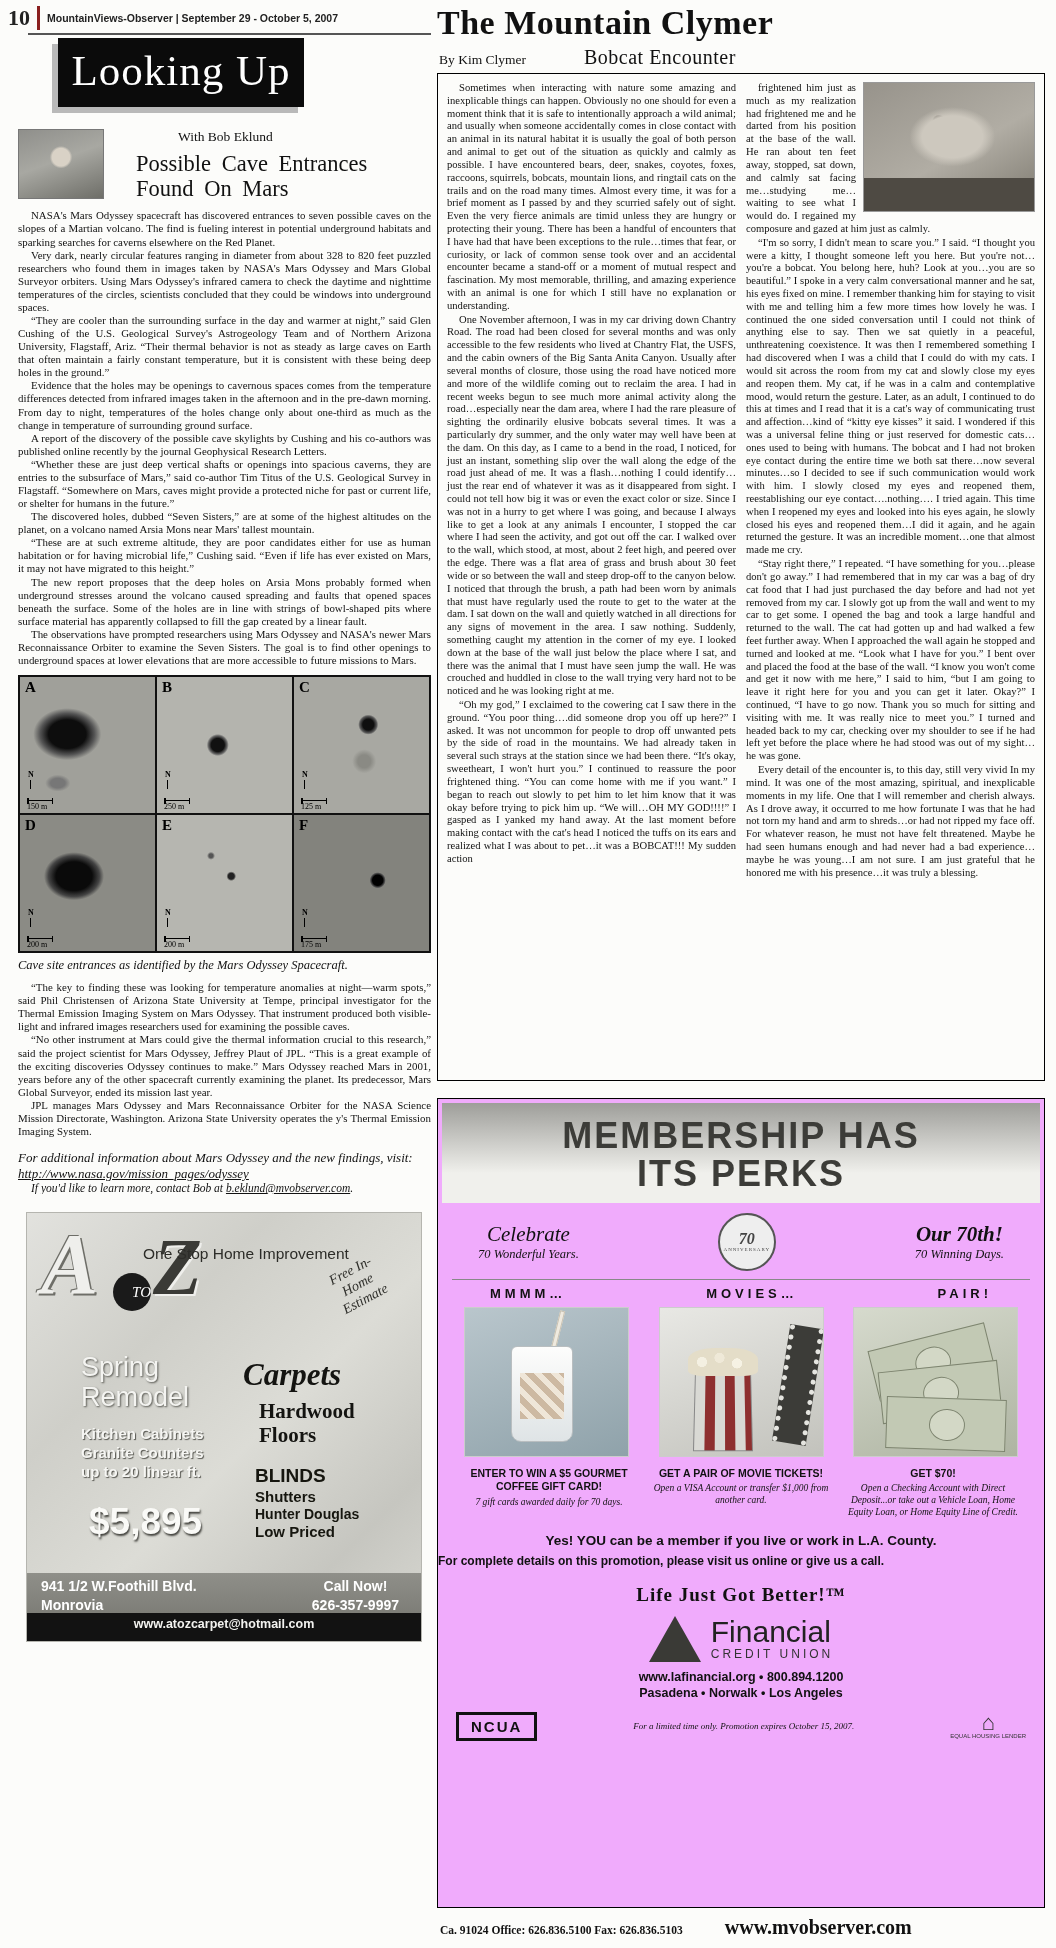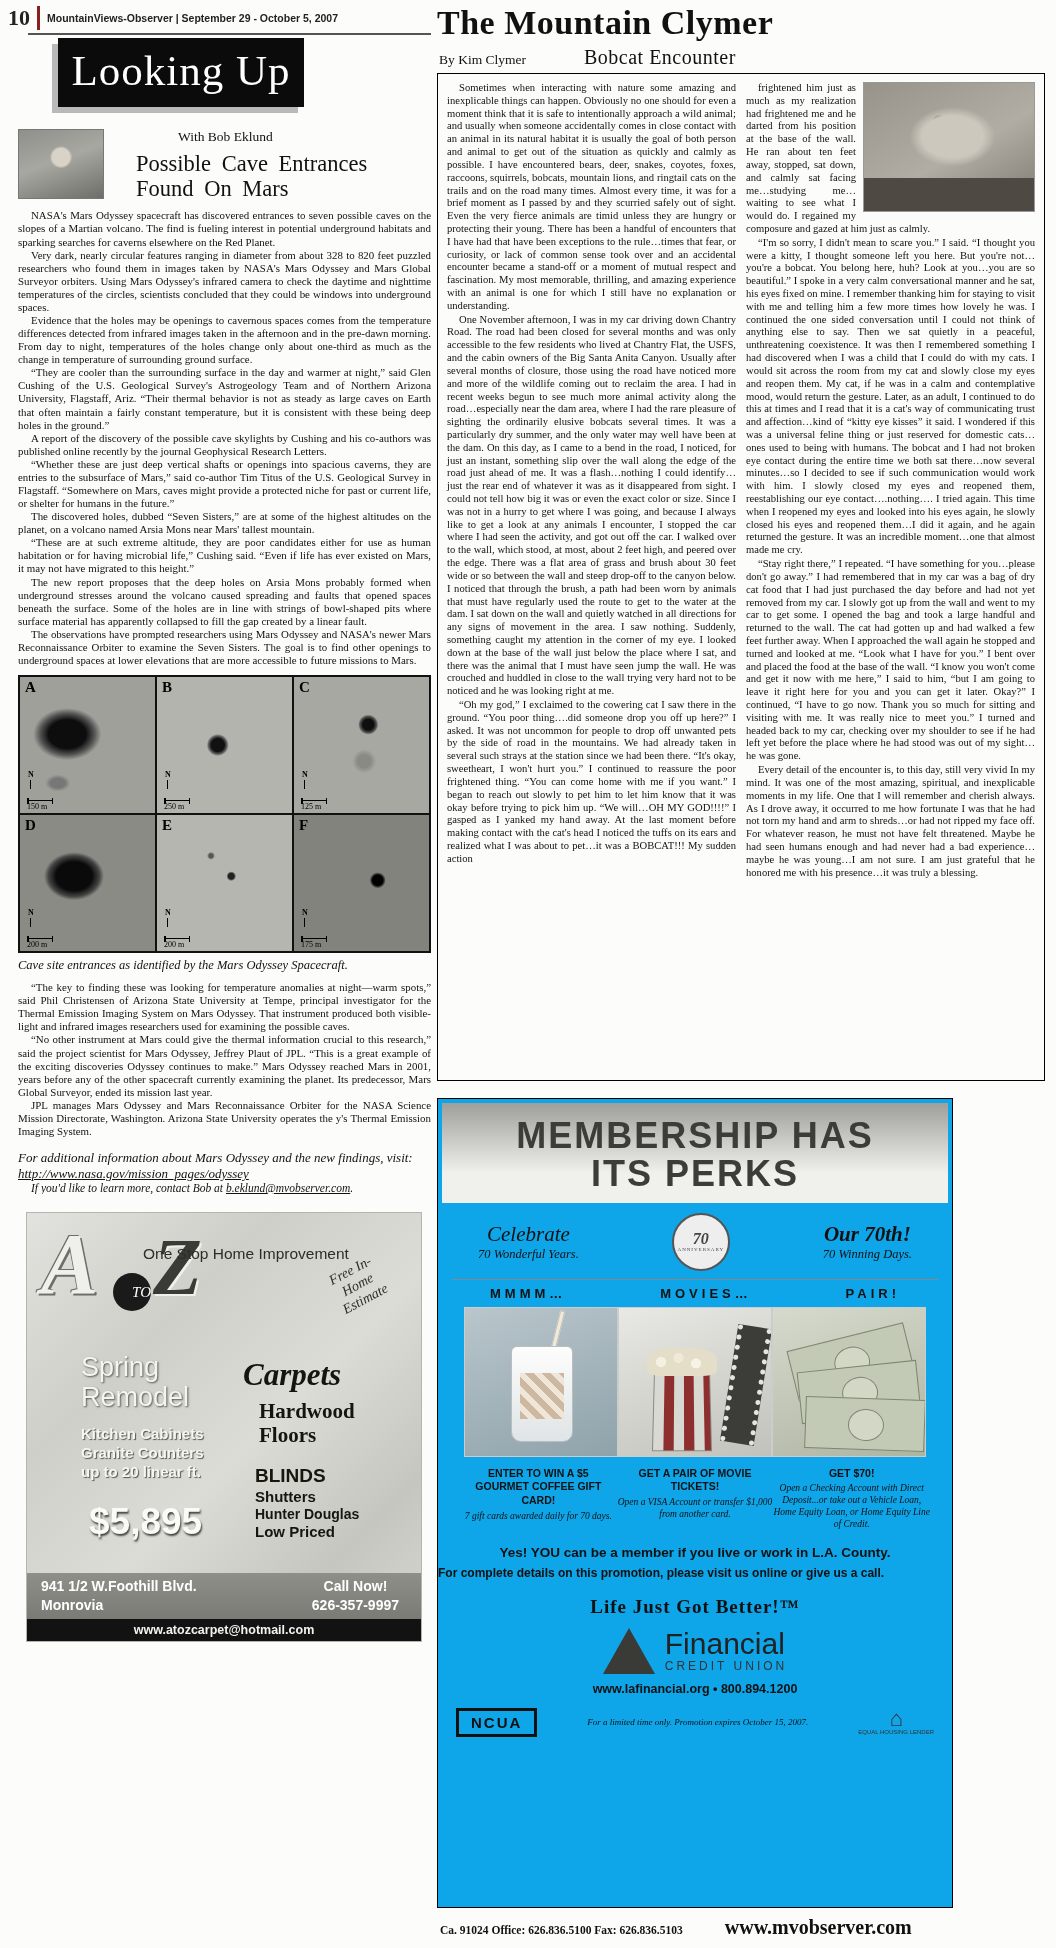--- a/index.html
+++ b/index.html
@@ -63,41 +63,41 @@
       font-family:"Liberation Sans",sans-serif; text-shadow:1px 2px 2px #44443f; }
   .atoz-carpets { position:absolute; left:216px; top:144px; color:#141411; font-size:31px; font-weight:bold; font-style:italic; }
   .atoz-hardwood { position:absolute; left:232px; top:186px; color:#141411; font-size:21px; font-weight:bold; line-height:1.15; }
   .atoz-blinds { position:absolute; left:228px; top:252px; color:#16160f; font-weight:bold;
       font-family:"Liberation Sans",sans-serif; line-height:1.2; }
   .atoz-blinds .b1 { font-size:19px; } .atoz-blinds .b2 { font-size:15px; } .atoz-blinds .b3 { font-size:14px; }
   .atoz-bottom { position:absolute; left:0; bottom:22px; width:100%; height:46px; background:linear-gradient(#8f8f89,#7b7b75);
       color:#fff; font-family:"Liberation Sans",sans-serif; font-weight:bold; }
   .atoz-addr { position:absolute; left:14px; top:4px; font-size:14px; line-height:1.35; }
   .atoz-call { position:absolute; right:22px; top:4px; font-size:14px; line-height:1.35; text-align:center; }
-  .atoz-emailbar { position:absolute; left:0; bottom:0; width:100%; height:22px; background:#121212; color:#f2f2ef;
+  .atoz-emailbar { position:absolute; left:0; bottom:0; width:100%; height:28px; background:#121212; color:#f2f2ef;
       text-align:center; font-size:12.5px; font-weight:bold; line-height:22px; font-family:"Liberation Sans",sans-serif; }
 
   
   .right-col { position:absolute; left:437px; top:6px; width:608px; }
   .clymer-title { font-size:34px; font-weight:bold; letter-spacing:0.5px; line-height:1; }
   .clymer-byrow { display:flex; align-items:baseline; margin:6px 0 4px 2px; }
   .clymer-by { font-size:13.5px; }
   .clymer-sub { font-size:20px; margin-left:58px; letter-spacing:0.5px; }
   .story-box { border:1.5px solid #000; padding:8px 9px; height:1008px; overflow:hidden; display:flex; gap:10px; }
   .story-col { width:50%; }
   .story-col p { font-size:10.6px; line-height:1.21; text-align:justify; text-indent:12px; margin-bottom:1px; }
   .bobcat-photo { float:right; width:172px; height:130px; margin:0 0 5px 7px; border:1px solid #999;
       background: radial-gradient(ellipse 55px 38px at 52% 42%, #cdc8be 55%, rgba(0,0,0,0) 78%),
                   radial-gradient(circle 9px at 44% 30%, #494540 60%, rgba(0,0,0,0) 75%),
                   linear-gradient(to top, #4e4a43 0 26%, rgba(0,0,0,0) 26%),
                   linear-gradient(150deg,#97938b 0%,#b1ada4 55%,#7d796f 100%); }
 
   
-  .member-ad { position:absolute; left:437px; top:1098px; width:516px; height:810px; border:1.5px solid #000;
-      background:#0ea5e9; overflow:hidden; }
+  .member-ad { position:absolute; left:437px; top:1098px; width:608px; height:810px; border:1.5px solid #000;
+      background:#f0abfc; overflow:hidden; }
   .member-banner { margin:4px; background:linear-gradient(#9e9e9a,#f0f0ec 70%); text-align:center; padding:14px 0 10px; }
   .member-banner .t { font-size:36px; font-weight:bold; color:#3c3c38; letter-spacing:2px; line-height:1.05;
       font-family:"Liberation Sans",sans-serif; }
   .celebrate-row { display:flex; align-items:center; justify-content:space-between; padding:6px 40px 4px; }
   .cel-left { font-style:italic; text-align:center; }
   .cel-left .c1 { font-size:21px; } .cel-left .c2 { font-size:12.5px; }
   .anniv-logo { width:58px; height:58px; border-radius:50%; border:2px solid #555; color:#444;
       display:flex; flex-direction:column; align-items:center; justify-content:center; background:#eee; }
   .anniv-logo .n { font-size:16px; font-style:italic; font-weight:bold; line-height:1; }
   .anniv-logo .s { font-size:5px; letter-spacing:1px; }
@@ -173,22 +173,22 @@
       <div class="with-byline">With Bob Eklund</div>
       <div class="mars-headline">
         <div>Possible  Cave  Entrances</div>
         <div>Found On Mars</div>
       </div>
     </div>
 
     <div class="art">
       <p>NASA's Mars Odyssey spacecraft has discovered entrances to seven possible caves on the slopes of a Martian volcano.  The find is fueling interest in potential underground habitats and sparking searches for caverns elsewhere on the Red Planet.</p>
       <p>Very dark, nearly circular features ranging in diameter from about 328 to 820 feet puzzled researchers who found them in images taken by NASA's Mars Odyssey and Mars Global Surveyor orbiters.  Using Mars Odyssey's infrared camera to check the daytime and nighttime temperatures of the circles, scientists concluded that they could be windows into underground spaces.</p>
+      <p>“They are cooler than the surrounding surface in the day and warmer at night,” said Glen Cushing of the U.S. Geological Survey's Astrogeology Team and of Northern Arizona University, Flagstaff, Ariz.  “Their thermal behavior is not as steady as large caves on Earth that often maintain a fairly constant temperature, but it is consistent with these being deep holes in the ground.”</p>
       <p>Evidence that the holes may be openings to cavernous spaces comes from the temperature differences detected from infrared images taken in the afternoon and in the pre-dawn morning.  From day to night, temperatures of the holes change only about one-third as much as the change in temperature of surrounding ground surface.</p>
-      <p>“They are cooler than the surrounding surface in the day and warmer at night,” said Glen Cushing of the U.S. Geological Survey's Astrogeology Team and of Northern Arizona University, Flagstaff, Ariz.  “Their thermal behavior is not as steady as large caves on Earth that often maintain a fairly constant temperature, but it is consistent with these being deep holes in the ground.”</p>
       <p>A report of the discovery of the possible cave skylights by Cushing and his co-authors was published online recently by the journal Geophysical Research Letters.</p>
       <p>“Whether these are just deep vertical shafts or openings into spacious caverns, they are entries to the subsurface of Mars,” said co-author Tim Titus of the U.S. Geological Survey in Flagstaff.  “Somewhere on Mars, caves might provide a protected niche for past or current life, or shelter for humans in the future.”</p>
       <p>The discovered holes, dubbed “Seven Sisters,” are at some of the highest altitudes on the planet, on a volcano named Arsia Mons near Mars' tallest mountain.</p>
       <p>“These are at such extreme altitude, they are poor candidates either for use as human habitation or for having microbial life,” Cushing said.  “Even if life has ever existed on Mars, it may not have migrated to this height.”</p>
       <p>The new report proposes that the deep holes on Arsia Mons probably formed when underground stresses around the volcano caused spreading and faults that opened spaces beneath the surface.  Some of the holes are in line with strings of bowl-shaped pits where surface material has apparently collapsed to fill the gap created by a linear fault.</p>
       <p>The observations have prompted researchers using Mars Odyssey and NASA's newer Mars Reconnaissance Orbiter to examine the Seven Sisters.  The goal is to find other openings to underground spaces at lower elevations that are more accessible to future missions to Mars.</p>
     </div>
 
     <div class="mars-grid">
       <div class="mars-panel" style="background:radial-gradient(ellipse 34px 26px at 35% 42%, #0d0d0d 55%, #555 80%, rgba(0,0,0,0) 100%),radial-gradient(ellipse 18px 12px at 28% 78%, #777 40%, rgba(0,0,0,0) 70%),#a0a09a;">
@@ -361,20 +361,21 @@
     <div class="details-line">For complete details on this promotion, please visit us online or give us a call.</div>
     <div class="slogan">Life Just Got Better!™</div>
     <div class="la-logo-row">
       <div class="la-mark"></div>
       <div class="la-text">
         <div class="f">Financial</div>
         <div class="cu">CREDIT UNION</div>
       </div>
     </div>
     <div class="la-contact">www.lafinancial.org • 800.894.1200</div>
+    <div class="la-cities">Pasadena • Norwalk • Los Angeles</div>
     <div class="member-bottom">
       <div class="ncua-box">NCUA</div>
       <div class="fine-print">For a limited time only.  Promotion expires October 15, 2007.</div>
       <div class="ehl">
         <div class="house">⌂</div>
         <div>EQUAL HOUSING LENDER</div>
       </div>
     </div>
   </div>
 

